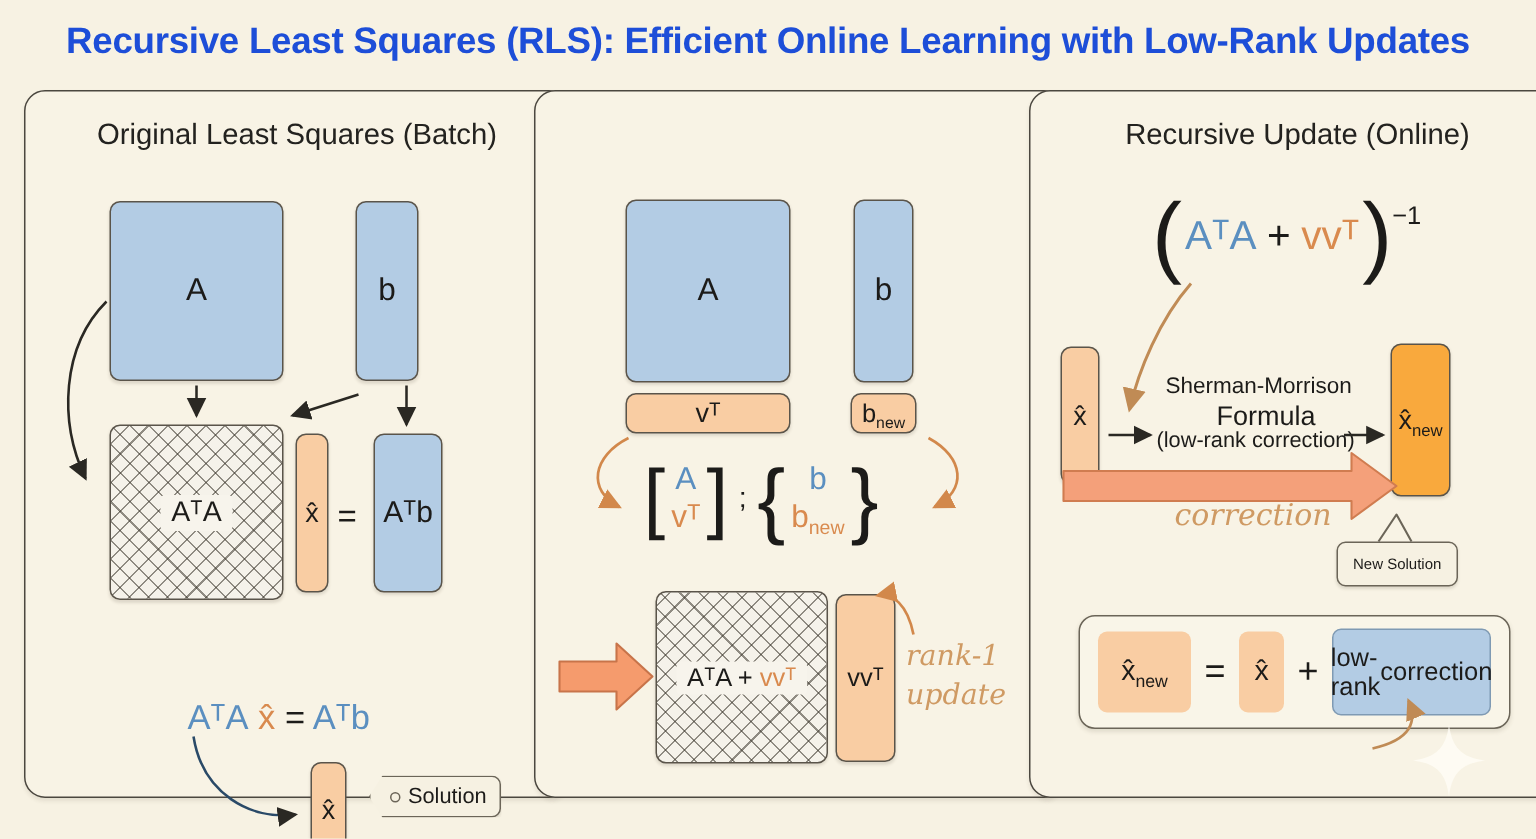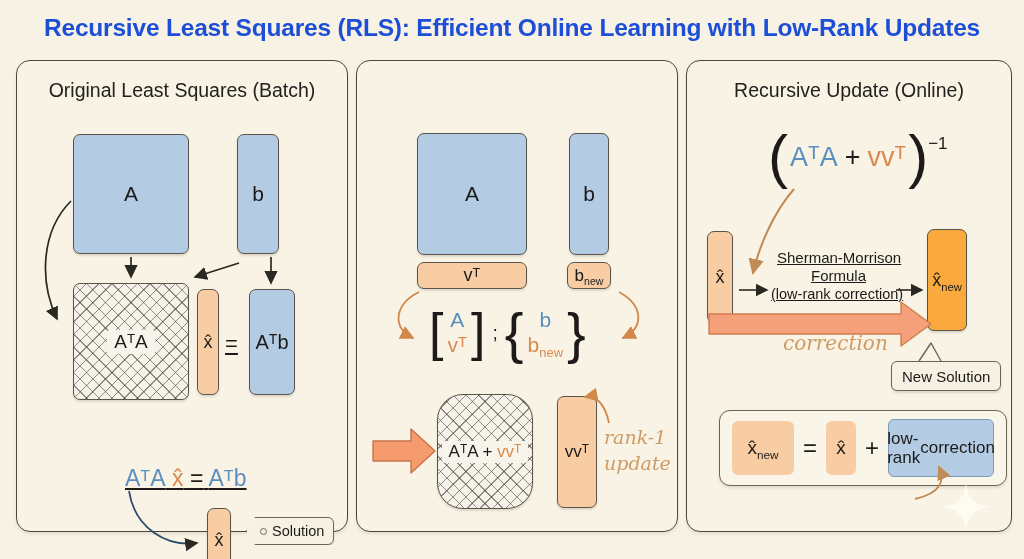--- a/index.html
+++ b/index.html
@@ -26,20 +26,21 @@
   }
 
   
   .panel {
     position: absolute;
     top: 60px; height: 470px;
     background: #f8f3e5;
     border: 1.6px solid #4b473f;
     border-radius: 14px;
     box-shadow: 0 2px 3px rgba(60,50,30,0.10);
+    padding-left: 32px;
   }
   #panel-1 { left: 16px;  width: 330px; }
   #panel-2 { left: 356px; width: 320px; }
   #panel-3 { left: 686px; width: 324px; }
 
   .panel-title {
     position: absolute; top: 18px; left: 0; width: 100%;
     text-align: center;
     font-size: 19.5px;
     font-weight: 500;
@@ -73,21 +74,20 @@
 
   .blue-txt   { color: #5b8fc0; }
   .orange-txt { color: #d98a4e; }
   .black-txt  { color: #1c1b19; }
   sub.n { font-size: 0.62em; vertical-align: sub;  line-height: 0; }
 
   .lbl {
     position: absolute;
     color: #1c1b19;
     white-space: nowrap;
-    text-decoration: underline;
   }
 
   .script {
     position: absolute;
     font-family: "DejaVu Serif", serif;
     font-style: italic;
     color: #cf9a63;
     white-space: nowrap;
   }
 
@@ -227,21 +227,21 @@
       <span style="font-size:52px; font-weight:300; line-height:0.75;">]</span>
       <span style="padding:0 7px; font-size:19px;">;</span>
       <span style="font-size:56px; font-weight:300; line-height:0.72;">{</span>
       <span style="display:flex; flex-direction:column; align-items:center; line-height:1.18; padding:0 4px;">
         <span class="blue-txt">b</span>
         <span class="orange-txt"><span>b</span><sub class="n">new</sub></span>
       </span>
       <span style="font-size:56px; font-weight:300; line-height:0.72;">}</span>
     </div>
 
-    <div class="box hatch" style="left:80px; top:333px; width:96px; height:115px;border-radius:26px;">
+    <div class="box hatch" style="left:80px; top:333px; width:115px; height:115px;">
       <span class="hatch-label" style="font-size:17px;">
         <span class="black-txt">AᵀA +</span>
         <span class="orange-txt">vvᵀ</span>
       </span>
     </div>
 
     <div class="box orange" style="left:200px; top:335px; width:40px; height:112px; font-size:17px;">
       <span class="black-txt">vvᵀ</span>
     </div>
 
@@ -275,30 +275,30 @@
       <span class="orange-txt">vvᵀ</span>
       <span style="font-size:60px; font-weight:300; line-height:0.7; padding-left:2px;">)</span>
       <span style="font-size:17px; align-self:flex-start; margin-top:-2px;">−1</span>
     </div>
 
     <div class="box orange" style="left:20px; top:170px; width:26px; height:92px; font-size:18px;">
       <span>x̂</span>
     </div>
 
     <div class="lbl" style="left:90px; top:188px; font-size:15px;">Sherman-Morrison</div>
-    <div class="lbl" style="left:124px; top:206px; font-size:15px;">Formula</div>
+    <div class="lbl" style="left:124px; top:206px; font-size:18px;">Formula</div>
     <div class="lbl" style="left:84px; top:225px; font-size:14.5px;">(low-rank correction)</div>
 
     <div class="box orange-strong" style="left:240px; top:168px; width:40px; height:102px; font-size:18px;">
       <span><span>x̂</span><sub class="n">new</sub></span>
     </div>
 
     <div class="script" style="left:96px; top:270px; font-size:20px;">correction</div>
 
-    <div class="callout" style="left:204px; top:300px; height:28px; padding:0 10px; font-size:15px;">
+    <div class="callout" style="left:204px; top:300px; height:28px; padding:0 10px; font-size:10px;">
       <span>New Solution</span>
     </div>
 
     <div class="result-frame" style="left:32px; top:349px; width:262px; height:74px; padding:0 12px; gap:9px;">
       <div class="chip orange" style="width:62px; height:54px; font-size:19px;">
         <span><span>x̂</span><sub class="n">new</sub></span>
       </div>
       <span class="chip" style="font-size:24px;">=</span>
       <div class="chip orange" style="width:30px; height:54px; font-size:19px;">
         <span>x̂</span>

